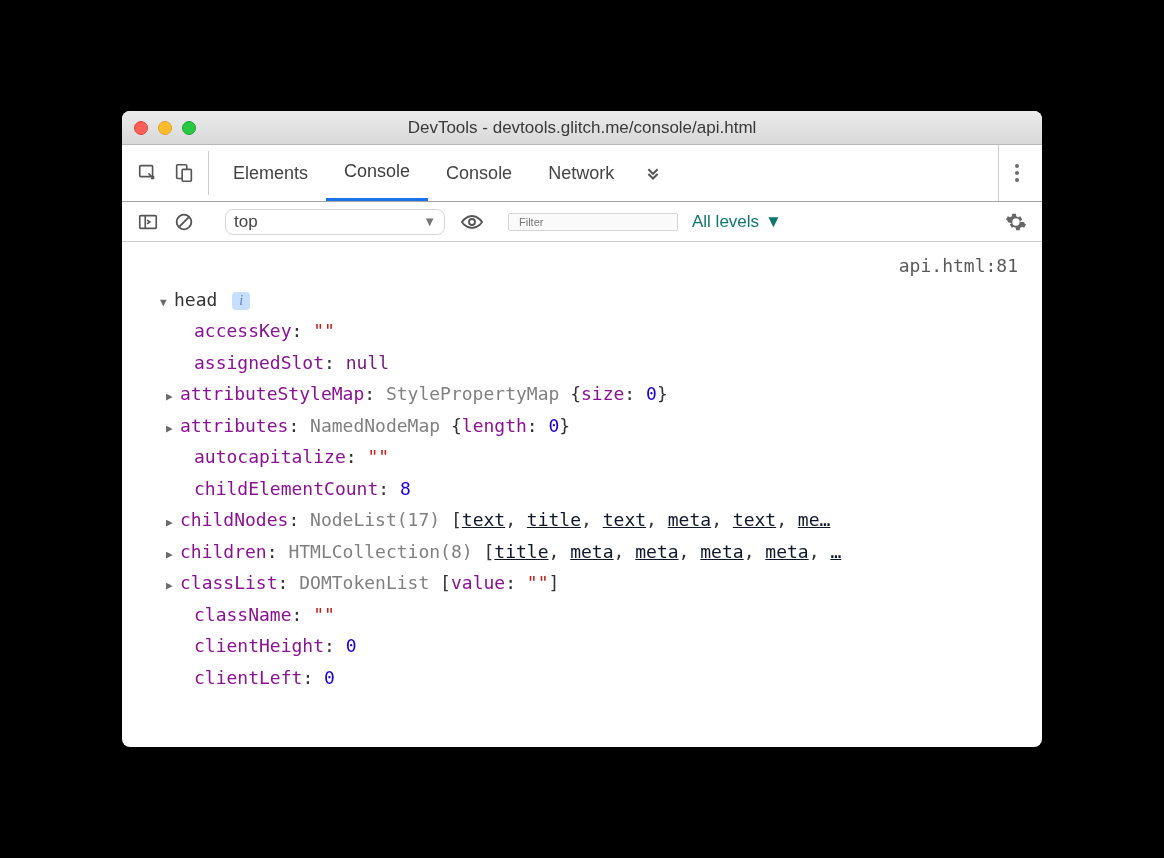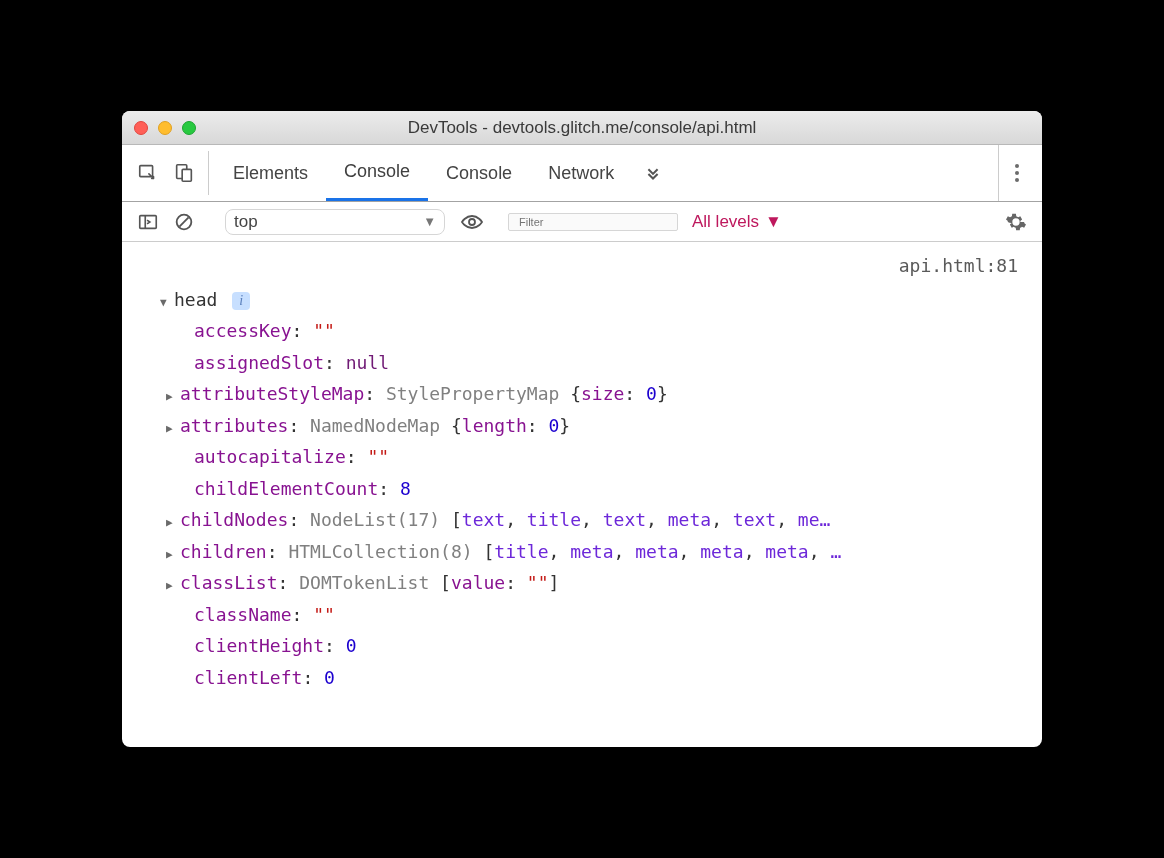--- a/index.html
+++ b/index.html
@@ -81,21 +81,21 @@
     margin: 0 10px; cursor: pointer; color: #444;
     min-width: 220px; justify-content: space-between;
   }
   .context-select .chev { color: #777; font-size: 13px; }
   .eye-btn { width: 34px; display: flex; justify-content: center; cursor: pointer; }
   .filter-input {
     border: 1px solid #d6d6d6; font-size: 11px; color: #888;
     padding: 2px 10px; width: 170px; border-radius: 2px;
     margin-left: 6px; background: #fafafa;
   }
-  .levels { margin-left: 14px; display: flex; align-items: center; gap: 6px; cursor: pointer; color: #be185d; }
+  .levels { margin-left: 14px; display: flex; align-items: center; gap: 6px; cursor: pointer; color: #0f766e; }
   .gear { width: 36px; display: flex; justify-content: center; cursor: pointer; margin-left: auto; }
   .content {
     flex: 1; overflow: hidden;
     font-family: Menlo, Monaco, Consolas, monospace;
     font-size: 18px; line-height: 1.75;
     padding: 6px 10px 6px 10px;
   }
   .source-link {
     text-align: right; padding: 2px 14px;
     color: #5a5a5a;
@@ -108,21 +108,21 @@
   .tri.right::before { content: "▶"; font-size: 11px; }
   .tri.none::before { content: ""; }
   .indent { display: inline-block; width: 14px; }
   .key { color: #881391; }
   .colon { color: #333; }
   .val-str { color: #c41a16; }
   .val-num { color: #1c00cf; }
   .val-null { color: #701a75; }
   .val-type { color: #808080; }
   .bracket { color: #333; }
-  .node { color: #6d28d9; }
+  .node { color: #0f172a; text-decoration: underline; }
   .obj-name { color: #333; }
   .info-badge {
     display: inline-flex; align-items: center; justify-content: center;
     width: 18px; height: 18px; background: #c7dfff; color: #5a7fbb;
     border-radius: 4px; font-family: Georgia, serif; font-style: italic;
     font-size: 14px; margin-left: 4px; vertical-align: 1px;
   }
 </style>
 </head>
 <body>

